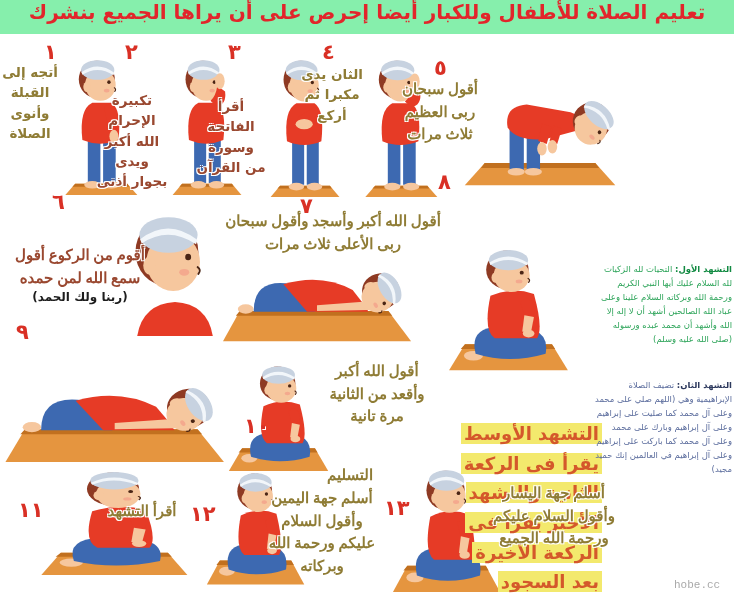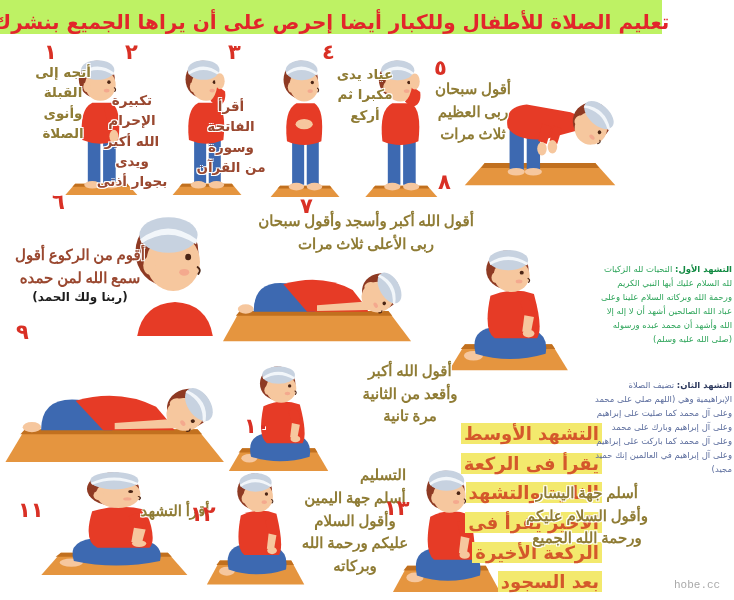--- a/index.html
+++ b/index.html
@@ -1,26 +1,26 @@
 <!DOCTYPE html>
 <html lang="ar"><head>
 <meta charset="utf-8">
 <style>
   html,body{margin:0;padding:0;background:#9a9a9a;}
   .poster{position:relative;width:734px;height:600px;margin:0 auto;background:#ffffff;
           overflow:hidden;font-family:"DejaVu Sans",sans-serif;direction:rtl;}
-  .titlebar{position:absolute;left:0;top:0;width:662px;height:34px;background:#bef264;
-            display:flex;align-items:flex-end;justify-content:center;z-index:4;}
+  .titlebar{position:absolute;left:0;top:0;width:734px;height:34px;background:#86efac;
+            display:flex;align-items:flex-start;justify-content:center;z-index:4;}
   .titlebar .t{color:#e2252b;font-weight:bold;font-size:20px;white-space:nowrap;}
   .num{position:absolute;color:#d93025;font-weight:bold;font-size:21px;z-index:3;
        text-shadow:1px 1px 0 #fff;}
   .stxt{position:absolute;font-weight:bold;font-size:13.5px;line-height:1.5;text-align:center;z-index:2;
         text-shadow:-1px -1px 0 #fff,1px -1px 0 #fff,-1px 1px 0 #fff,1px 1px 0 #fff;}
   .big{font-size:15px;font-family:Liberation Serif, serif;}
-  .olive{color:#8f7c35;padding-left:33px;}
+  .olive{color:#8f7c35;}
   .maroon{color:#9a4830;margin-top:24px;}
   .sub{position:absolute;color:#1d1d1d;font-size:12px;font-weight:bold;z-index:2;text-align:center;
        text-shadow:0 0 2px #fff;}
   .small-note{position:absolute;font-size:8.5px;line-height:1.65;z-index:2;text-align:right;}
   .green-note{color:#2fa55b;}
   .green-note .nlbl{color:#128a42;font-weight:bold;}
   .blue-note{color:#5d6e9e;}
   .blue-note .nlbl{color:#2e3a5e;font-weight:bold;text-align:center;}
   .mid-note{position:absolute;font-size:18px;font-weight:bold;line-height:1.65;text-align:right;z-index:2;margin-top:44px;}
   .mid-note .hl{color:#d4582b;background:#f3e96d;padding:0 3px;box-decoration-break:clone;
@@ -145,21 +145,21 @@
       <use href="#p-ears"></use>
     </svg>
 
   <div class="num" style="left:228px;top:40px">٣</div>
   <div class="stxt maroon" style="left:196px;top:72px;width:70px">أقرأ الفاتحة وسورة من القرآن</div>
   <svg class="fig" style="left:256px;top:56px;width:86px;height:142px" viewBox="0 0 100 150" preserveAspectRatio="none">
       <use href="#p-fold"></use>
     </svg>
 
   <div class="num" style="left:322px;top:40px">٤</div>
-  <div class="stxt olive" style="left:300px;top:64px;width:64px">عباد يدى مكبرا ثم أركع</div>
+  <div class="stxt olive" style="left:300px;top:64px;width:64px">الثان يدى مكبرا ثم أركع</div>
   <svg class="fig" style="left:350px;top:56px;width:90px;height:142px" viewBox="0 0 100 150" preserveAspectRatio="none">
       <use href="#p-ears"></use>
     </svg>
 
   <div class="num" style="left:434px;top:56px">٥</div>
   <div class="stxt olive big" style="left:396px;top:78px;width:88px">أقول سبحان ربى العظيم ثلاث مرات</div>
   <svg class="fig" style="left:460px;top:70px;width:162px;height:120px" viewBox="0 0 170 125" preserveAspectRatio="none">
       <use href="#p-bow"></use>
     </svg>
 

